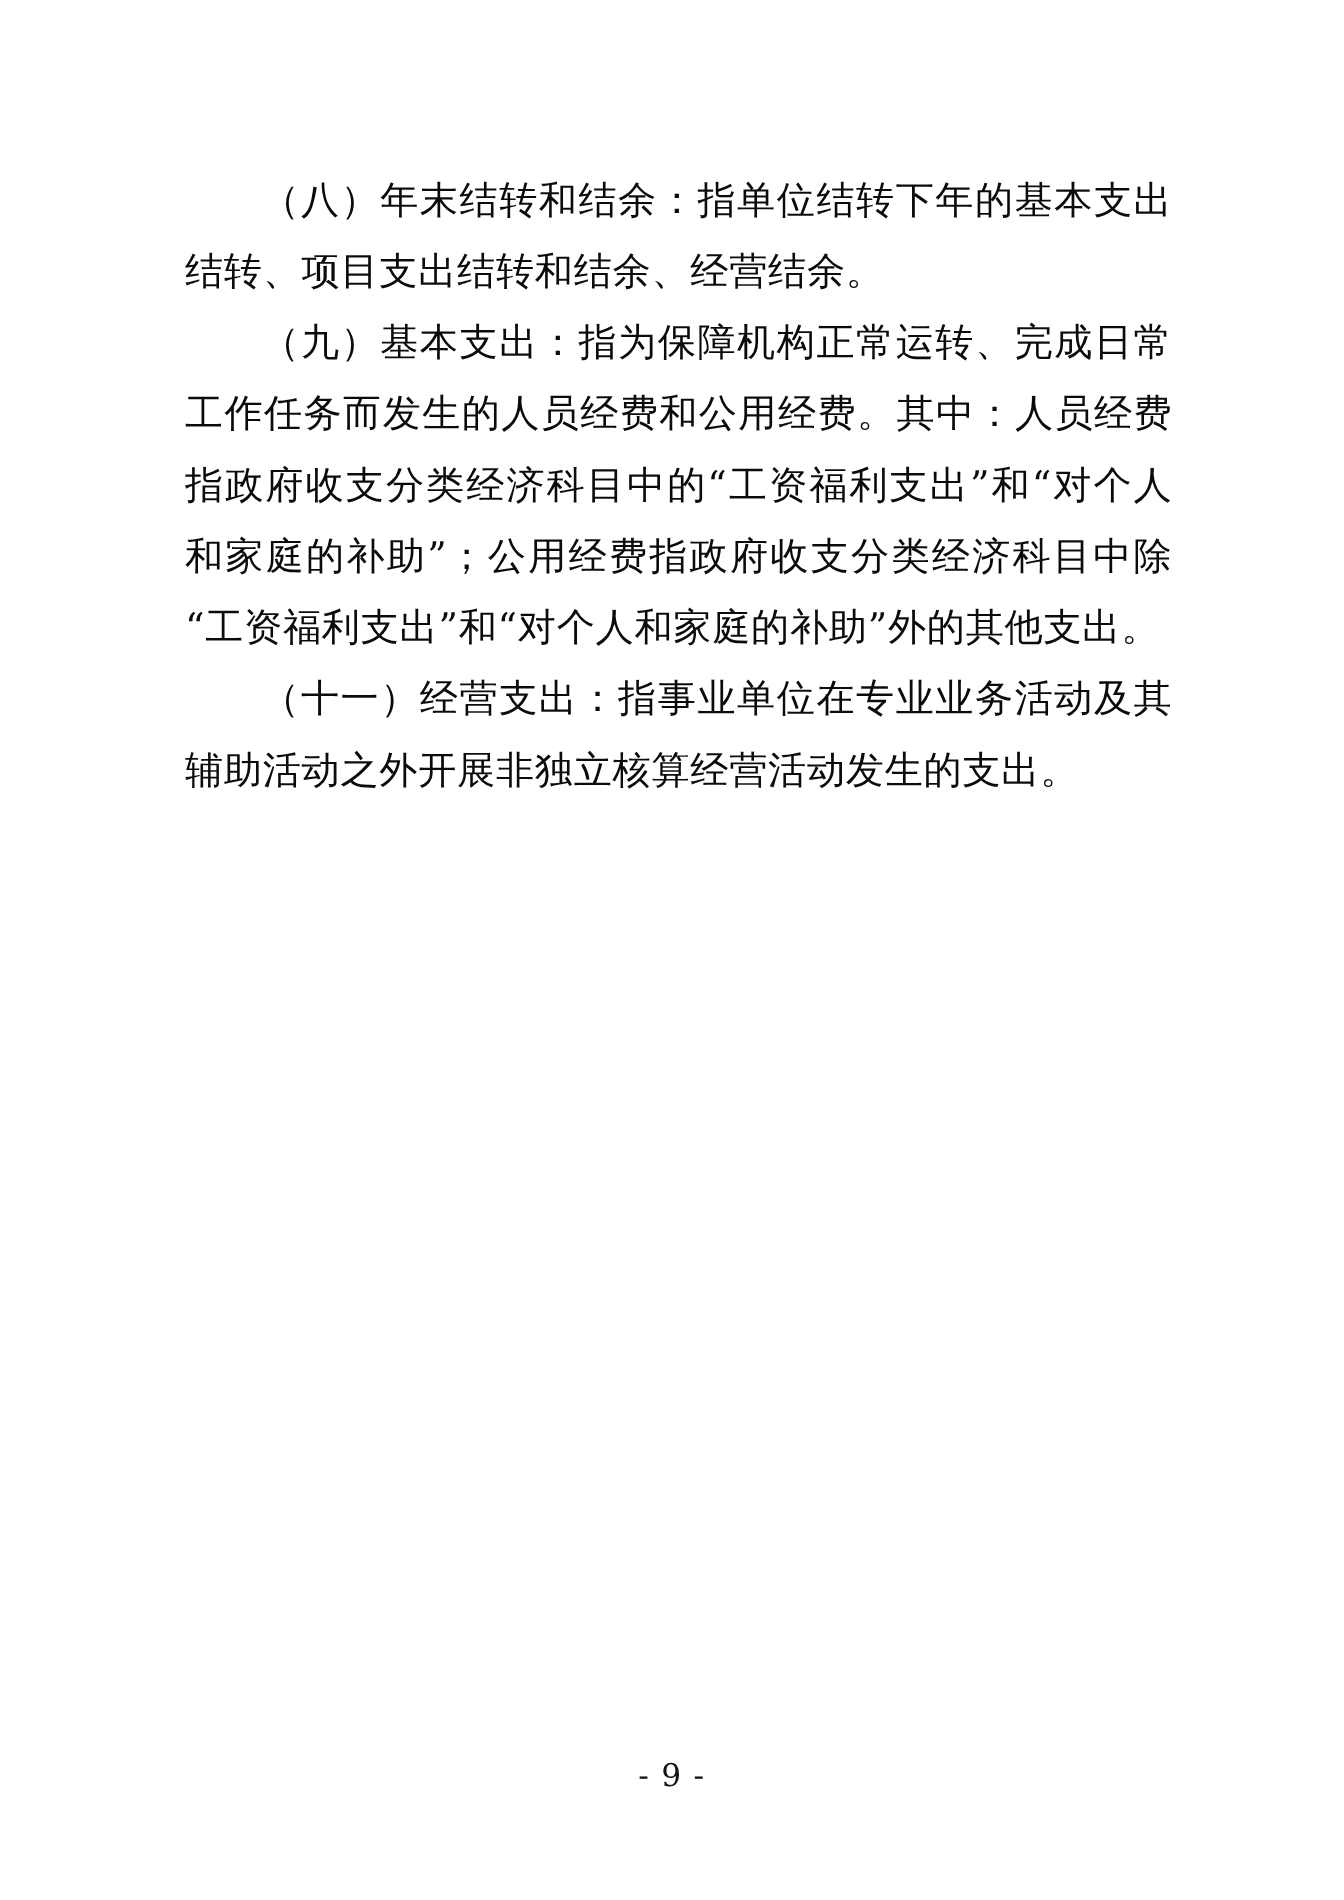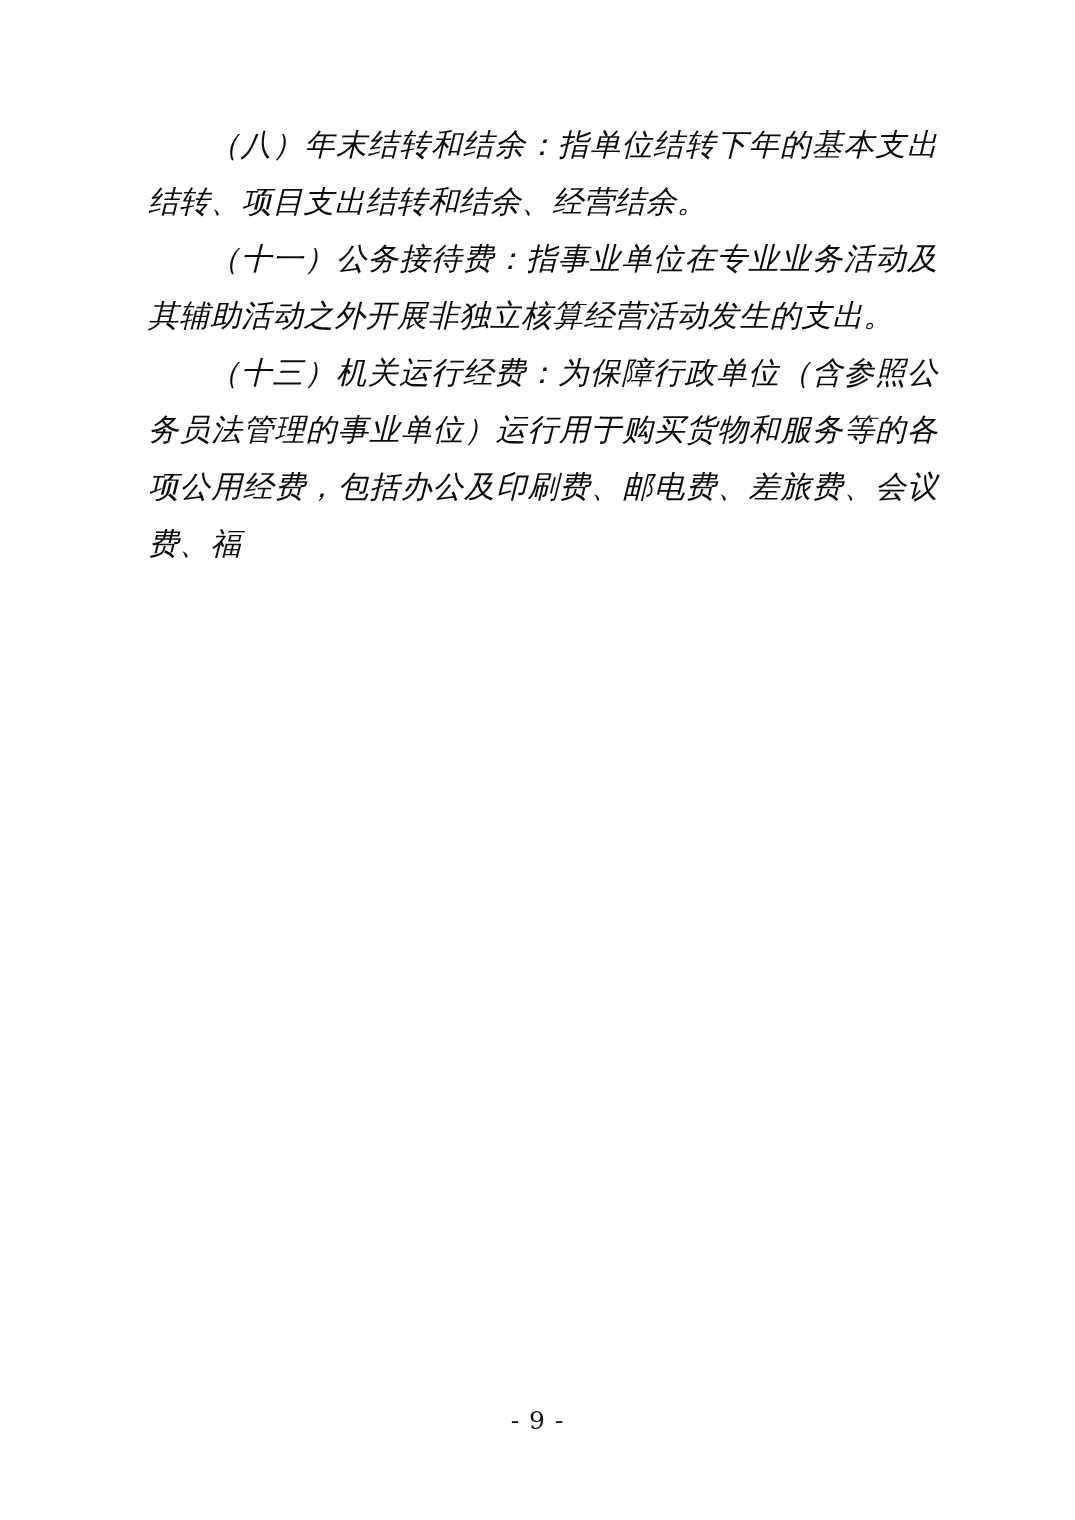--- a/index.html
+++ b/index.html
@@ -13,23 +13,22 @@
     height: 1520px;
     background: #ffffff;
     box-sizing: border-box;
     overflow: hidden;
     font-family: "DejaVu Serif", "Liberation Serif", serif;
     color: #0b0b0b;
   }
   .content {
     position: absolute;
     left: 148px;
-    top: 116px;
+    top: 132px;
     width: 790px;
-    font-style: italic;
   }
   .para {
     font-size: 30.5px;
     line-height: 57px;
     text-align: justify;
     text-justify: inter-ideograph;
     letter-spacing: 0.6px;
     margin: 0 0 0 0;
     text-indent: 61px;
     word-break: break-all;
@@ -48,17 +47,17 @@
     font-family: "DejaVu Serif", "Liberation Serif", serif;
     color: #141414;
   }
 </style>
 </head>
 <body>
 
 <div class="page">
   <div class="content">
     <p class="para">（八）年末结转和结余：指单位结转下年的基本支出结转、项目支出结转和结余、经营结余。</p>
-    <p class="para">（十一）公务接待费：指事业单位在专业业务活动及其辅助活动之外开展非独立核算经营活动发生的支出。</p>
-    <p class="para">（十三）机关运行经费：为保障行政单位（含参照公务员法管理的事业单位）运行用于购买货物和服务等的各项公用经费，包括办公及印刷费、邮电费、差旅费、会议费、福</p>
+    <p class="para">（九）基本支出：指为保障机构正常运转、完成日常工作任务而发生的人员经费和公用经费。其中：人员经费指政府收支分类经济科目中的“工资福利支出”和“对个人和家庭的补助”；公用经费指政府收支分类经济科目中除“工资福利支出”和“对个人和家庭的补助”外的其他支出。</p>
+    <p class="para">（十一）经营支出：指事业单位在专业业务活动及其辅助活动之外开展非独立核算经营活动发生的支出。</p>
   </div>
   <div class="footer">- 9 -</div>
 </div>
 
 </body></html>

